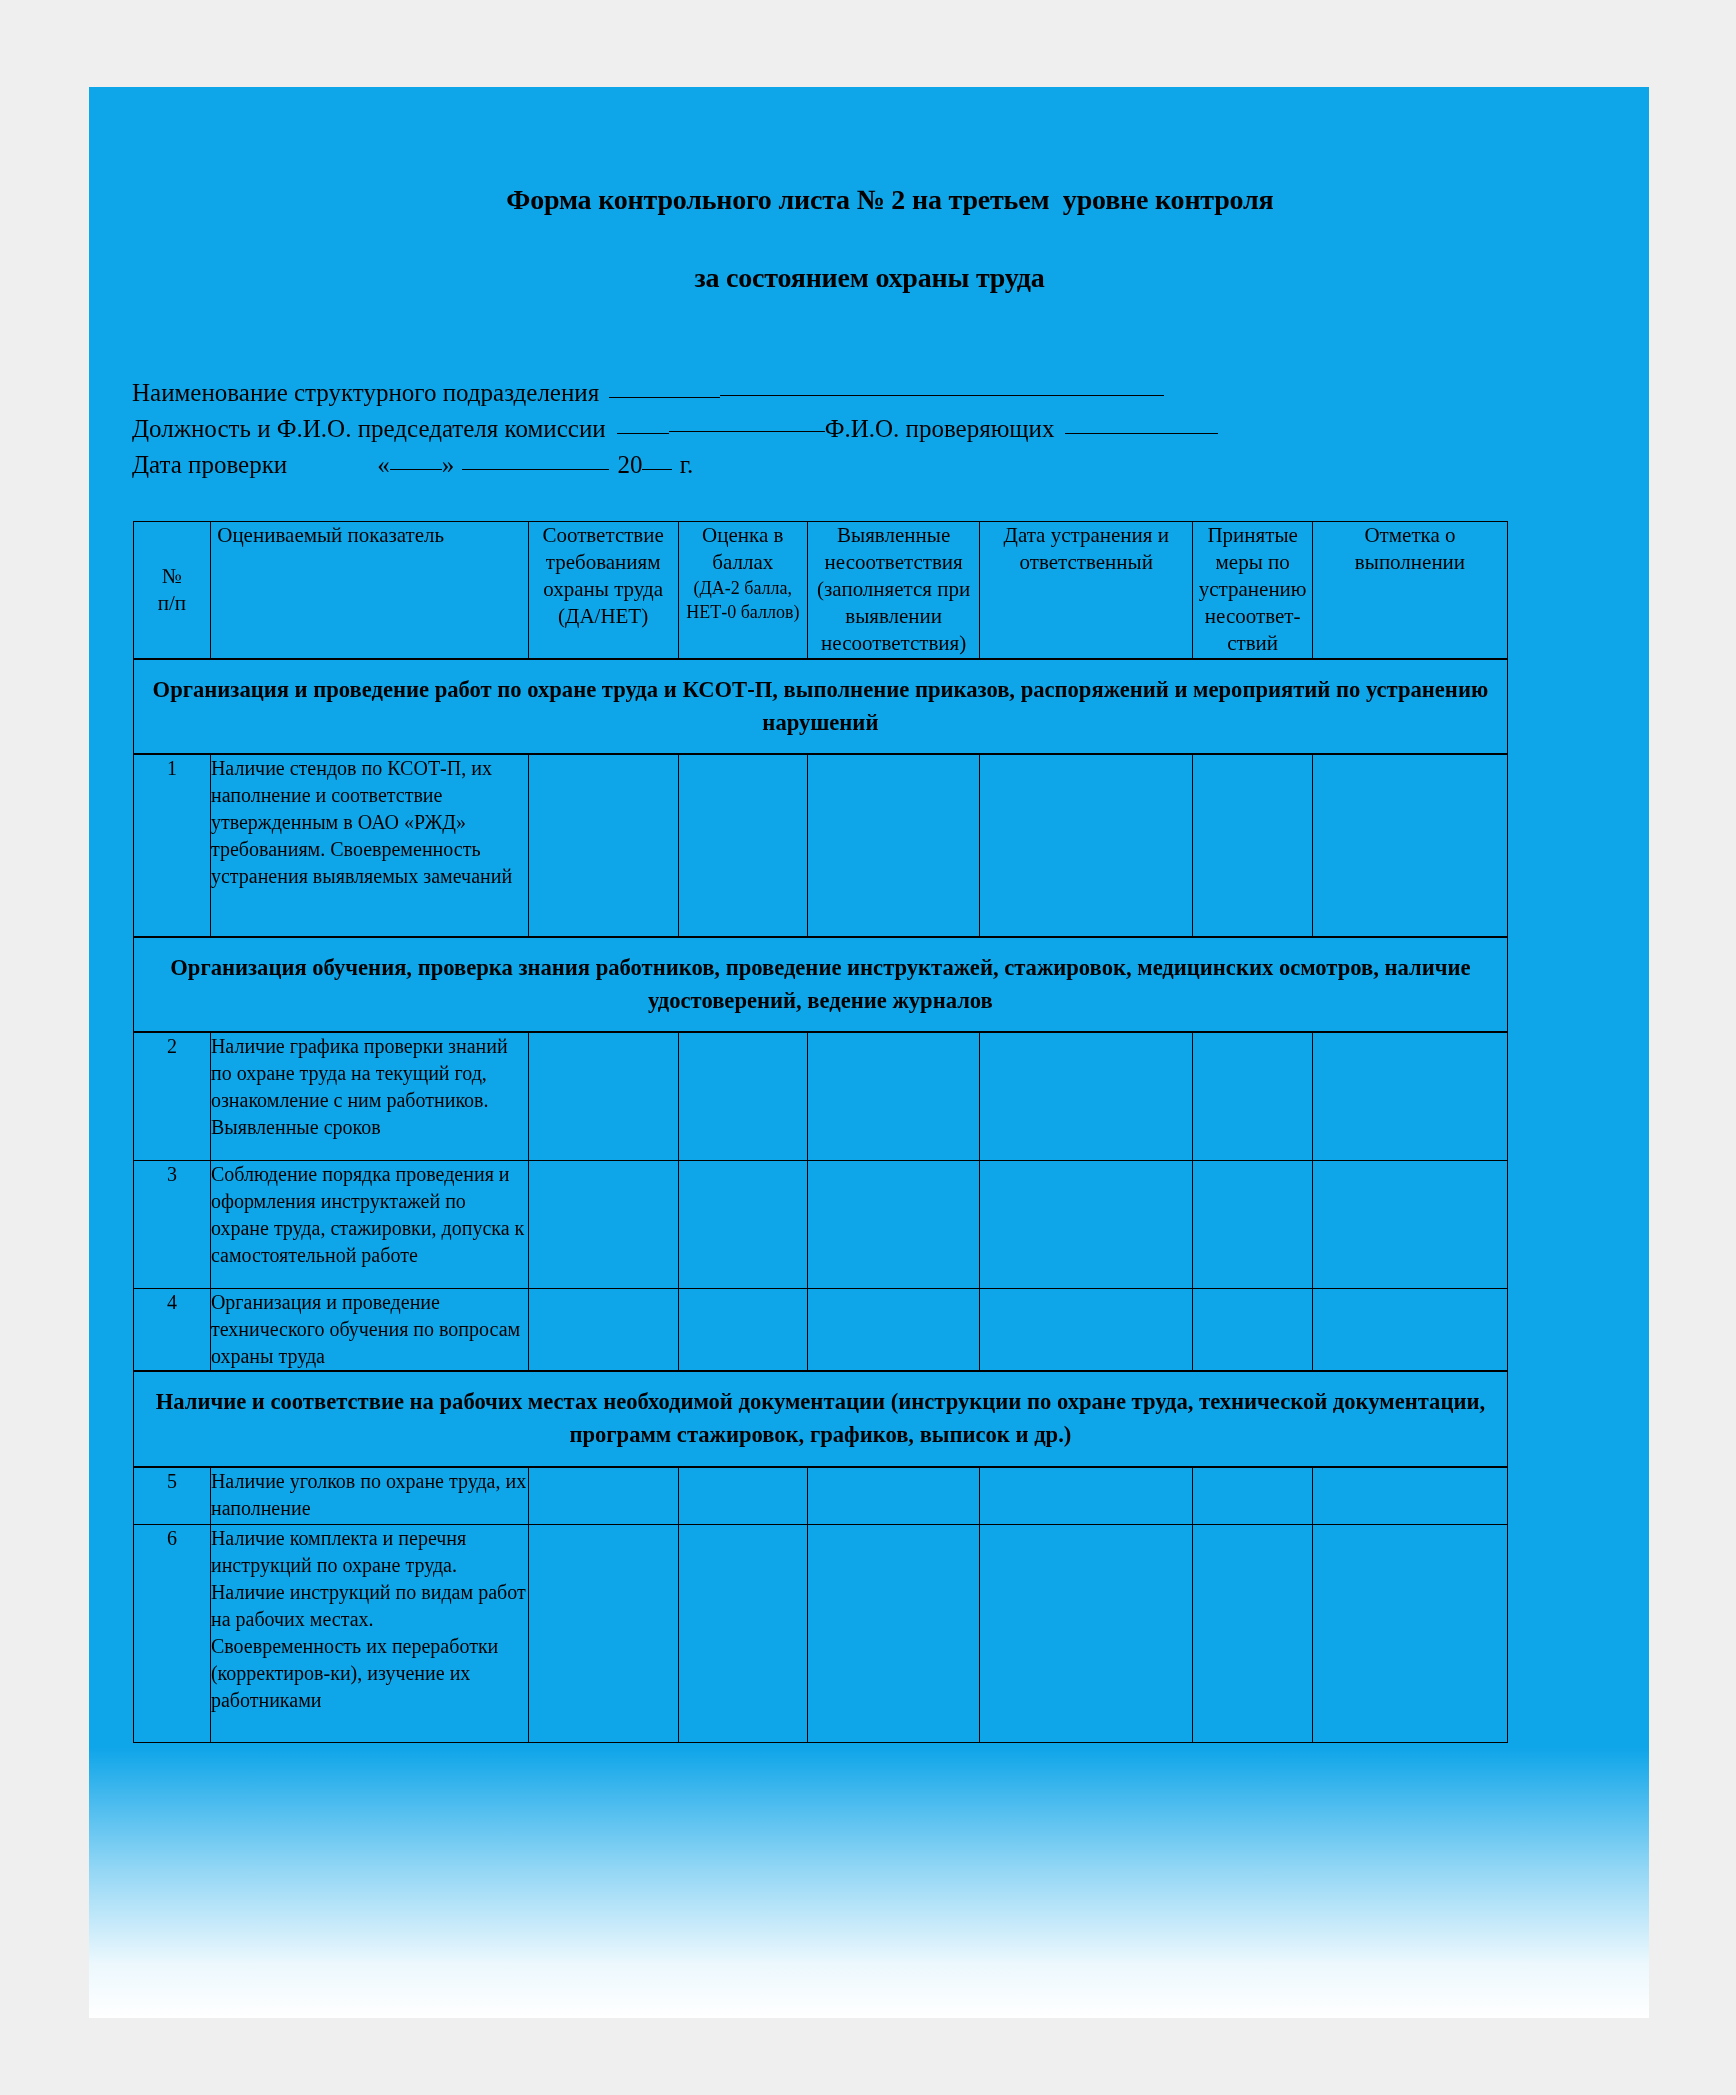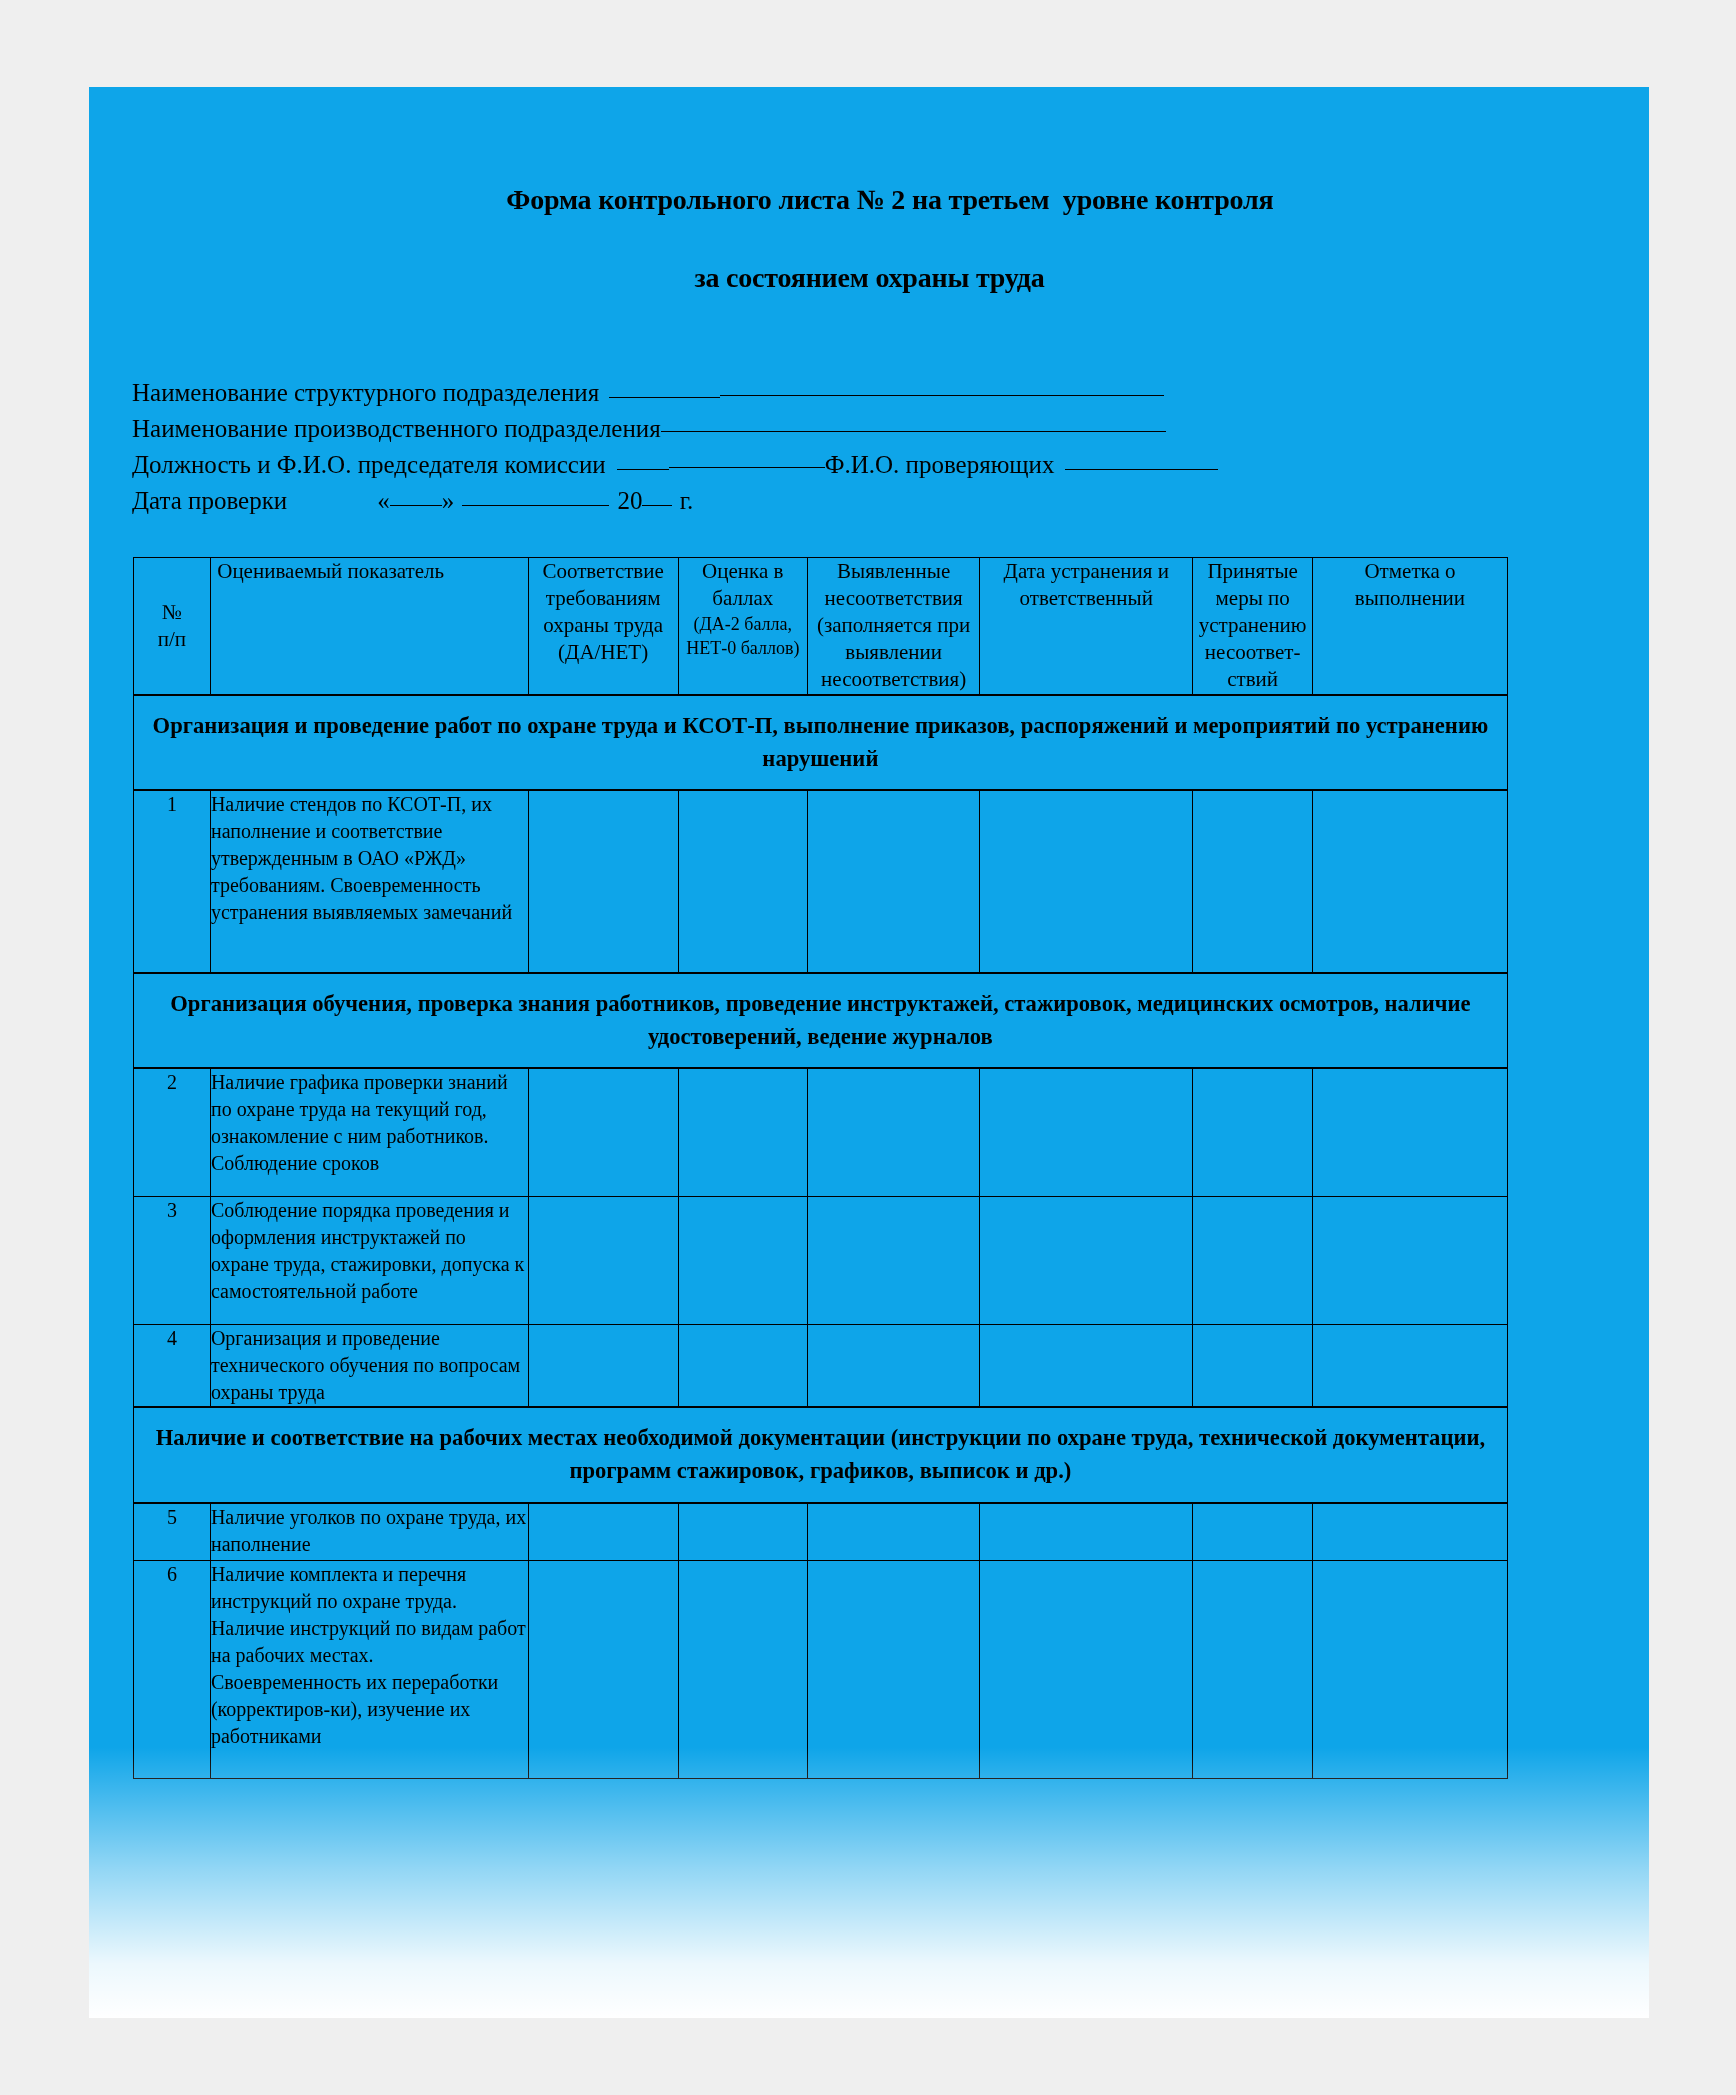--- a/index.html
+++ b/index.html
@@ -170,24 +170,20 @@
 
     <div class="fields">
 
       <div class="field-row">
         <span class="field-label">Наименование структурного подразделения</span>
         <span class="gap" style="width:10px"></span>
         <span class="rule" style="width:111px"></span>
         <span class="rule" style="width:444px;top:-5.4px"></span>
       </div>
 
-      <div class="field-row">
-        <span class="field-label">Наименование производственного подразделения</span>
-        <span class="rule" style="width:505px;top:-5.4px"></span>
-      </div>
 
       <div class="field-row">
         <span class="field-label">Должность и Ф.И.О. председателя комиссии</span>
         <span class="gap" style="width:11px"></span>
         <span class="rule" style="width:52px"></span>
         <span class="rule" style="width:156px;top:-5.4px"></span>
         <span class="field-label">Ф.И.О. проверяющих</span>
         <span class="gap" style="width:11px"></span>
         <span class="rule" style="width:153px"></span>
       </div>
@@ -269,21 +265,21 @@
             <td class="blank"></td>
           </tr>
 
           <tr class="section">
             <td colspan="8">
               <span>Организация обучения, проверка знания работников, проведение инструктажей, стажировок, медицинских осмотров, наличие удостоверений, ведение журналов</span>
             </td>
           </tr>
           <tr class="item">
             <td class="idx">2</td>
-            <td class="desc" style="height:127px">Наличие графика проверки знаний по охране труда на текущий год, ознакомление с ним работников. Соблюдение сроков</td>
+            <td class="desc" style="height:127px">Наличие графика проверки знаний по охране труда на текущий год, ознакомление с ним работников. Выявленные сроков</td>
             <td class="blank"></td>
             <td class="blank"></td>
             <td class="blank"></td>
             <td class="blank"></td>
             <td class="blank"></td>
             <td class="blank"></td>
           </tr>
           <tr class="item">
             <td class="idx">3</td>
             <td class="desc" style="height:127px">Соблюдение порядка проведения и оформления инструктажей по охране труда, стажировки, допуска к самостоятельной работе</td>

